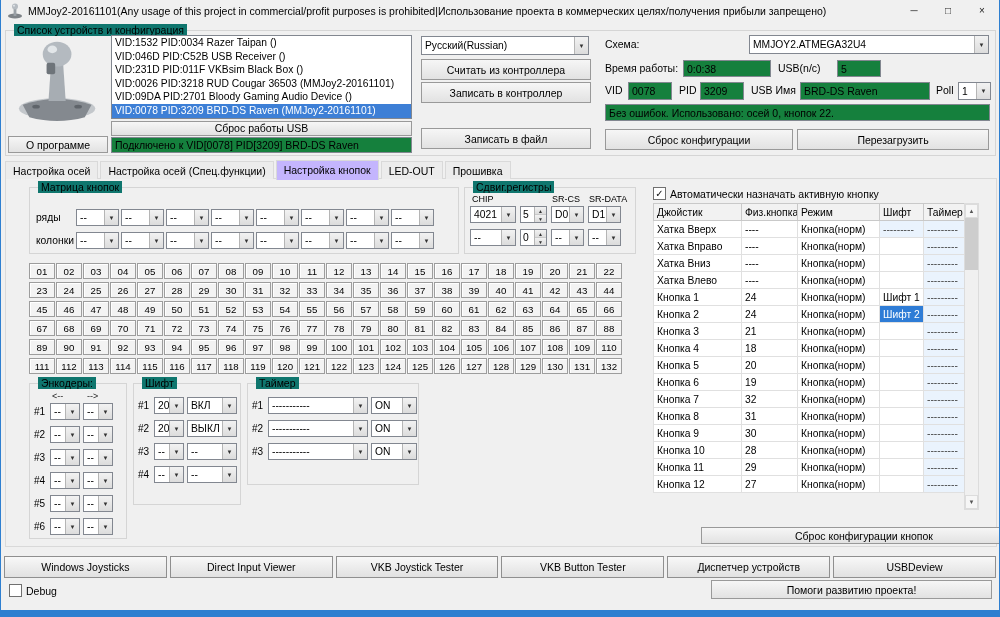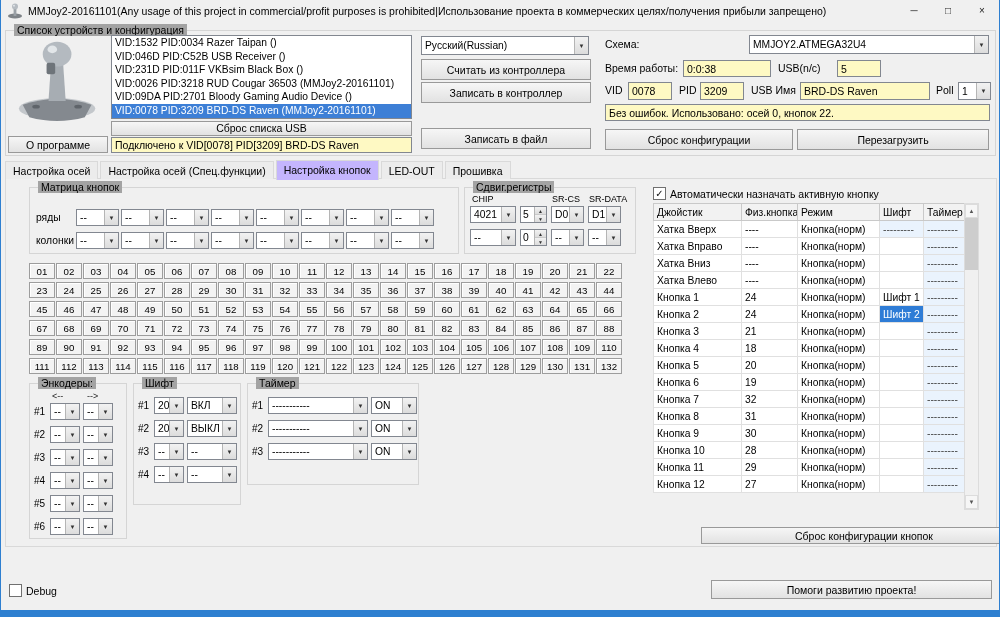--- a/index.html
+++ b/index.html
@@ -9,25 +9,25 @@
     position:relative; width:1000px; height:617px; background:#f0f0f0; overflow:hidden;
     border-left:1px solid #2e7fd0; border-right:1px solid #2e7fd0;
   }
   .titlebar { position:absolute; left:0; top:0; right:0; height:21px; background:#f0f0f0; display:flex; align-items:center; }
   .app-icon { width:16px; height:16px; margin:0 5px 0 6px; display:flex; }
   .title-text { font-size:10.5px; white-space:nowrap; overflow:hidden; flex:1; }
   .win-controls { display:flex; height:100%; }
   .winbtn { width:34px; height:100%; display:flex; align-items:center; justify-content:center; font-size:10px; color:#222; cursor:default; }
 
   .group { position:absolute; border:1px solid #d5d5d5; }
-  .glabel { position:absolute; top:-7px; left:8px; background:#a3a3a3; padding:0 3px; font-size:10.5px; white-space:nowrap; }
+  .glabel { position:absolute; top:-7px; left:8px; background:#0f766e; padding:0 3px; font-size:10.5px; white-space:nowrap; }
 
   .btn { position:absolute; display:flex; align-items:center; justify-content:center; text-align:center;
          background:linear-gradient(#f6f6f6,#e2e2e2); border:1px solid #999; font-size:10.5px; cursor:default; white-space:nowrap; }
-  .textbox { position:absolute; background:#fef9c3; border:1px solid #828790; font-size:10.5px; display:flex; align-items:center; padding:0 3px; white-space:nowrap; overflow:hidden; }
+  .textbox { position:absolute; background:#15803d; border:1px solid #828790; font-size:10.5px; display:flex; align-items:center; padding:0 3px; white-space:nowrap; overflow:hidden; }
   .flabel { position:absolute; font-size:10.5px; line-height:17px; height:17px; white-space:nowrap; }
 
   .device-list { position:absolute; left:110px; top:35px; width:301px; height:84px; background:#fff; border:1px solid #828790; overflow:hidden; }
   .list-item { height:13.6px; line-height:13.6px; padding-left:3px; font-size:10.3px; white-space:nowrap; overflow:hidden; }
   .list-item.selected { background:#3d7fd6; color:#fff; }
 
   .combo { display:inline-flex; height:17px; background:#fff; border:1px solid #828790; align-items:stretch; justify-content:space-between; font-size:10.3px; cursor:default; overflow:hidden; }
   .combo.abs { position:absolute; display:flex; }
   .combo-val { padding:0 0 0 3px; align-self:center; white-space:nowrap; overflow:hidden; }
   .combo-arrow { width:14px; min-width:14px; display:flex; align-items:center; justify-content:center; font-size:6px; color:#333;
@@ -119,21 +119,21 @@
   </div>
 
   <div class="device-list">
       <div class="list-item">VID:1532 PID:0034 Razer Taipan ()</div>
       <div class="list-item">VID:046D PID:C52B USB Receiver ()</div>
       <div class="list-item">VID:231D PID:011F VKBsim Black Box ()</div>
       <div class="list-item">VID:0026 PID:3218 RUD Cougar 36503 (MMJoy2-20161101)</div>
       <div class="list-item">VID:09DA PID:2701 Bloody Gaming Audio Device ()</div>
       <div class="list-item selected">VID:0078 PID:3209 BRD-DS Raven  (MMJoy2-20161101)</div>
     </div>
-  <div class="btn" style="left:110px;top:120.5px;width:301px;height:15px;">Сброс списка USB</div>
+  <div class="btn" style="left:110px;top:120.5px;width:301px;height:15px;">Сброс работы USB</div>
   <div class="btn" style="left:7px;top:136px;width:100px;height:17px;">О программе</div>
   <div class="textbox" style="left:110px;top:137px;width:301px;height:16px;">Подключено к VID[0078] PID[3209] BRD-DS Raven</div>
 
   <div class="combo abs" style="left:420px;top:36px;width:168px;height:19px;">
     <span class="combo-val">Русский(Russian)</span>
     <span class="combo-arrow">▼</span>
   </div>
   <div class="btn" style="left:420px;top:59px;width:170px;height:21px;">Считать из контроллера</div>
   <div class="btn" style="left:420px;top:82px;width:170px;height:21px;">Записать в контроллер</div>
   <div class="btn" style="left:420px;top:128px;width:170px;height:21px;">Записать в файл</div>
@@ -731,20 +731,28 @@
   </table>
 
   <div class="scrollbar">
     <span class="sb-btn">▲</span>
     <span class="sb-thumb"></span>
     <span class="sb-btn">▼</span>
   </div>
 
   <div class="btn" style="left:652px;top:527px;width:326px;height:17px;margin-left:48px;">Сброс конфигурации кнопок</div>
 
+  <div class="bottom-toolbar">
+      <div class="toolbtn">Windows Joysticks</div>
+      <div class="toolbtn">Direct Input Viewer</div>
+      <div class="toolbtn">VKB Joystick Tester</div>
+      <div class="toolbtn">VKB Button Tester</div>
+      <div class="toolbtn">Диспетчер устройств</div>
+      <div class="toolbtn">USBDeview</div>
+    </div>
 
   <div class="checkbox" style="left:8px;top:584px;">
     <span class="cbox"></span>
     <span>Debug</span>
   </div>
   <div class="btn" style="left:710px;top:580px;width:281px;height:19px;">Помоги развитию проекта!</div>
 
   <div class="window-border-bottom"></div>
 </div>
 

